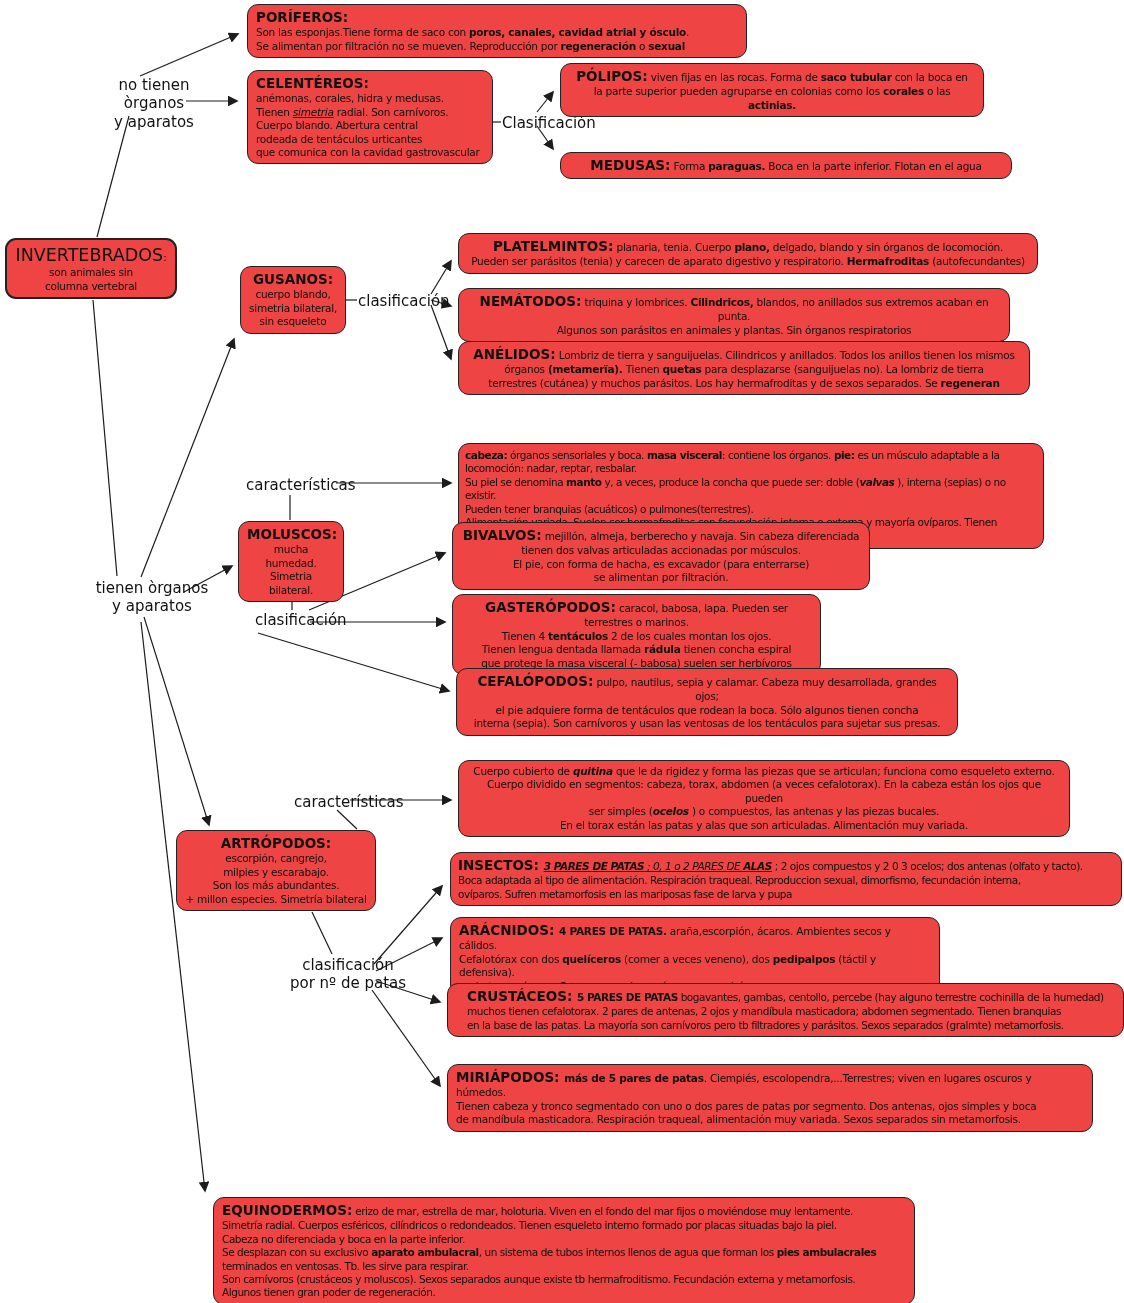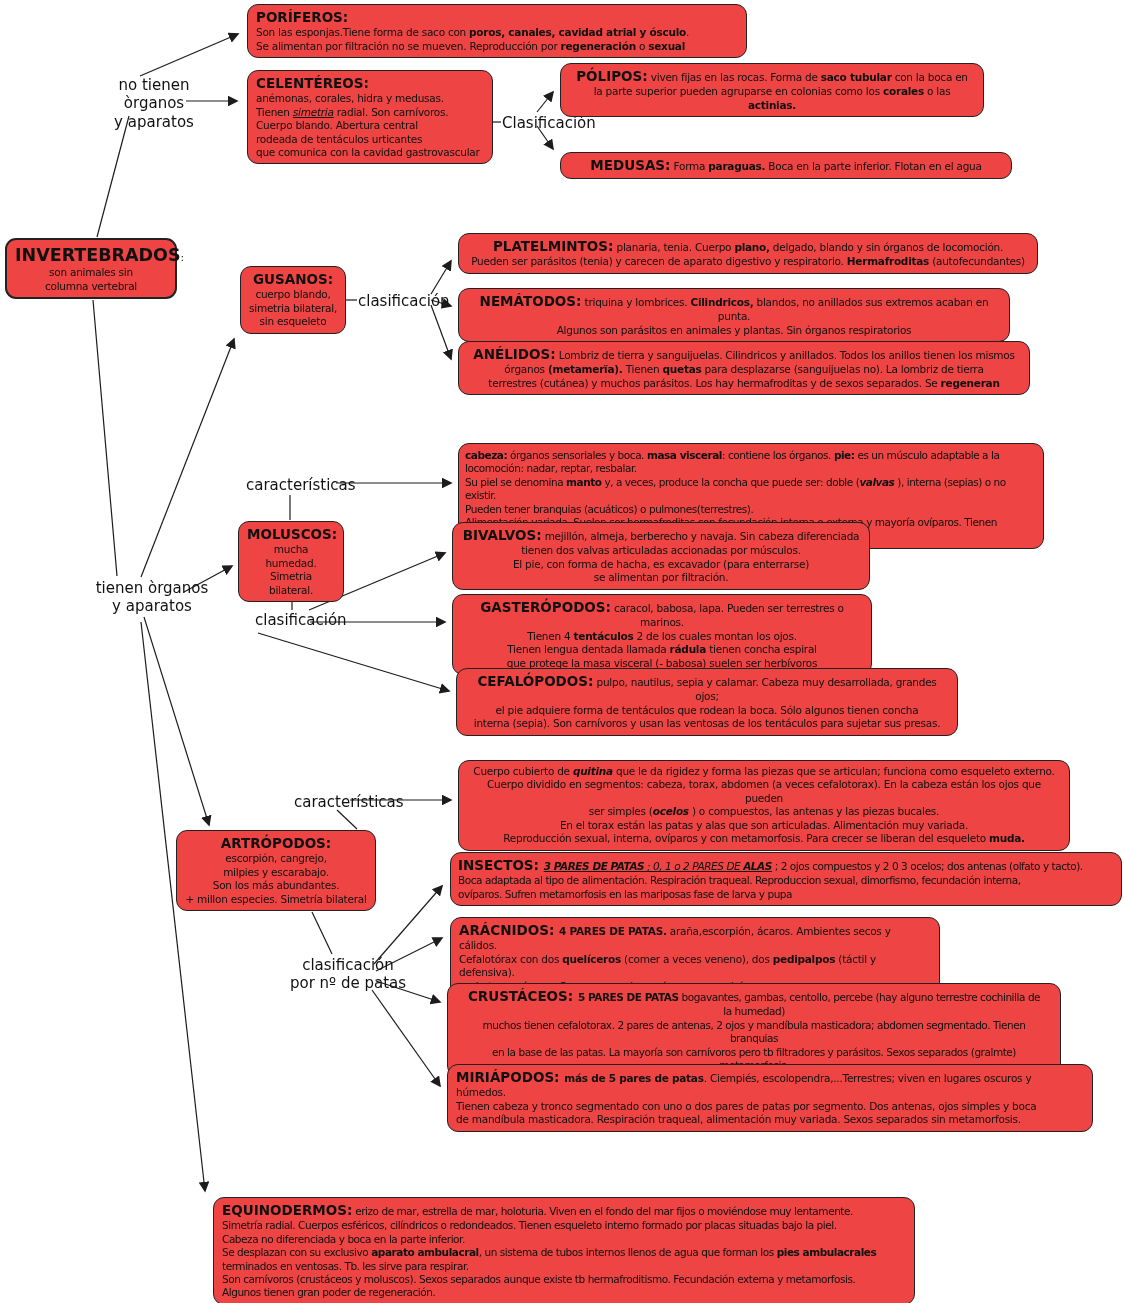--- a/index.html
+++ b/index.html
@@ -11,21 +11,21 @@
        border-radius:11px;padding:4px 8px;font-size:10.5px;line-height:1.28;
        letter-spacing:-0.25px;}
   .box.center{text-align:center;}
   .box.thick{border-width:2px;}
   .box.tight{letter-spacing:-0.45px;}
   .ln{min-height:13px;}
   .b{font-weight:bold;}
   .i{font-style:italic;}
   .u{text-decoration:underline;}
   .lg{font-size:13.5px;font-weight:bold;letter-spacing:0;}
-  .xl{font-size:17.5px;font-weight:bold;letter-spacing:0;margin-top:48px;}
+  .xl{font-size:17.5px;font-weight:normal;letter-spacing:0;margin-top:48px;}
   .lbl{position:absolute;font-size:15px;line-height:1.22;white-space:pre-line;text-align:center;}
 </style>
 </head>
 <body>
 
 <div class="canvas">
 
   <svg class="edges" width="1124" height="1303">
     <defs>
       <marker id="ah" viewBox="0 0 10 10" refX="8.5" refY="5" markerWidth="9" markerHeight="9" orient="auto">
@@ -129,56 +129,55 @@
       <div class="ln"><span class="lg">MOLUSCOS:</span></div>
       <div class="ln"><span>mucha humedad.</span></div>
       <div class="ln"><span>Simetria bilateral.</span></div>
     </div>
   <div class="box center" style="left:452px;top:522px;width:418px;">
       <div class="ln"><span class="lg">BIVALVOS:</span><span> mejillón, almeja, berberecho y navaja. Sin cabeza diferenciada</span></div>
       <div class="ln"><span>tienen dos valvas articuladas accionadas por músculos.</span></div>
       <div class="ln"><span>El pie, con forma de hacha, es excavador (para enterrarse)</span></div>
       <div class="ln"><span>se alimentan por filtración.</span></div>
     </div>
-  <div class="box center" style="left:452px;top:594px;width:420px;">
+  <div class="box center" style="left:452px;top:594px;width:369px;">
       <div class="ln"><span class="lg">GASTERÓPODOS:</span><span> caracol, babosa, lapa. Pueden ser terrestres o marinos.</span></div>
       <div class="ln"><span>Tienen 4 </span><span class="b">tentáculos</span><span> 2 de los cuales montan los ojos.</span></div>
       <div class="ln"><span>Tienen lengua dentada llamada </span><span class="b">rádula</span><span> tienen concha espiral</span></div>
       <div class="ln"><span>que protege la masa visceral (- babosa) suelen ser herbívoros</span></div>
     </div>
   <div class="box center" style="left:456px;top:668px;width:502px;">
       <div class="ln"><span class="lg">CEFALÓPODOS:</span><span> pulpo, nautilus, sepia y calamar. Cabeza muy desarrollada, grandes ojos;</span></div>
       <div class="ln"><span>el pie adquiere forma de tentáculos que rodean la boca. Sólo algunos tienen concha</span></div>
       <div class="ln"><span>interna (sepia). Son carnívoros y usan las ventosas de los tentáculos para sujetar sus presas.</span></div>
     </div>
   <div class="box center" style="left:458px;top:760px;width:612px;">
       <div class="ln"><span>Cuerpo cubierto de </span><span class="b i">quitina</span><span>  que le da rigidez y forma las piezas que se articulan; funciona como esqueleto externo.</span></div>
       <div class="ln"><span>Cuerpo dividido en segmentos: cabeza, torax, abdomen (a veces cefalotorax). En la cabeza están los ojos que pueden</span></div>
       <div class="ln"><span>ser simples (</span><span class="b i">ocelos</span><span> ) o compuestos, las antenas  y las piezas bucales.</span></div>
       <div class="ln"><span>En el torax están las patas y alas que son articuladas. Alimentación muy variada.</span></div>
-      <div class="ln"><span>Reproducción sexual, interna, ovíparos y con metamorfosis. Para crecer se liberan del esqueleto </span><span class="b">muda.</span></div>
     </div>
   <div class="box center" style="left:176px;top:830px;width:200px;padding:4px 3px;">
       <div class="ln"><span class="lg">ARTRÓPODOS:</span></div>
       <div class="ln"><span>escorpión, cangrejo,</span></div>
       <div class="ln"><span>milpies y escarabajo.</span></div>
       <div class="ln"><span>Son los más abundantes.</span></div>
       <div class="ln"><span>+ millon especies. Simetría bilateral</span></div>
     </div>
   <div class="box tight" style="left:450px;top:852px;width:672px;padding:4px 7px;">
       <div class="ln"><span class="lg">INSECTOS: </span><span class="b i u">3 </span><span class="b i u">PARES DE PATAS</span><span class="i u"> ; 0, 1 o 2 PARES DE </span><span class="b i u"> ALAS</span><span> ; 2 ojos compuestos y 2 0 3 ocelos; dos antenas (olfato y tacto).</span></div>
       <div class="ln"><span>Boca adaptada al tipo de alimentación. Respiración traqueal. Reproduccion sexual, dimorfismo, fecundación interna,</span></div>
       <div class="ln"><span>ovíparos. Sufren metamorfosis en las mariposas fase de larva y pupa</span></div>
     </div>
   <div class="box" style="left:450px;top:917px;width:490px;">
       <div class="ln"><span class="lg">ARÁCNIDOS: </span><span class="b">4 PARES DE PATAS.</span><span> araña,escorpión, ácaros. Ambientes secos y cálidos.</span></div>
       <div class="ln"><span>Cefalotórax con dos </span><span class="b">quelíceros</span><span> (comer a veces veneno), dos </span><span class="b">pedipalpos</span><span> (táctil y defensiva).</span></div>
       <div class="ln"><span> gralmte carnívoros. Sexos separados, ovíparos u </span><span class="i">ovovivíparos</span></div>
     </div>
-  <div class="box tight" style="left:447px;top:983px;width:614px;padding:4px 19px;text-align:center;">
+  <div class="box tight" style="left:447px;top:983px;width:677px;padding:4px 19px;">
       <div class="ln"><span class="lg">CRUSTÁCEOS: </span><span class="b">5 PARES DE PATAS</span><span> bogavantes, gambas, centollo, percebe (hay alguno terrestre cochinilla de la humedad)</span></div>
       <div class="ln"><span>muchos tienen cefalotorax. 2 pares de antenas, 2 ojos y mandíbula masticadora; abdomen segmentado. Tienen branquias</span></div>
       <div class="ln"><span>en la base de las patas. La  mayoría son carnívoros pero tb filtradores y parásitos. Sexos separados (gralmte) metamorfosis.</span></div>
     </div>
   <div class="box" style="left:447px;top:1064px;width:646px;">
       <div class="ln"><span class="lg">MIRIÁPODOS: </span><span class="b">más de 5 pares de patas</span><span>. Ciempiés, escolopendra,...Terrestres; viven en lugares oscuros y húmedos.</span></div>
       <div class="ln"><span>Tienen cabeza y tronco segmentado con uno o dos pares de patas por segmento. Dos antenas, ojos simples y boca</span></div>
       <div class="ln"><span>de mandíbula masticadora. Respiración traqueal, alimentación muy variada. Sexos separados sin metamorfosis.</span></div>
     </div>
   <div class="box tight" style="left:213px;top:1197px;width:702px;">

